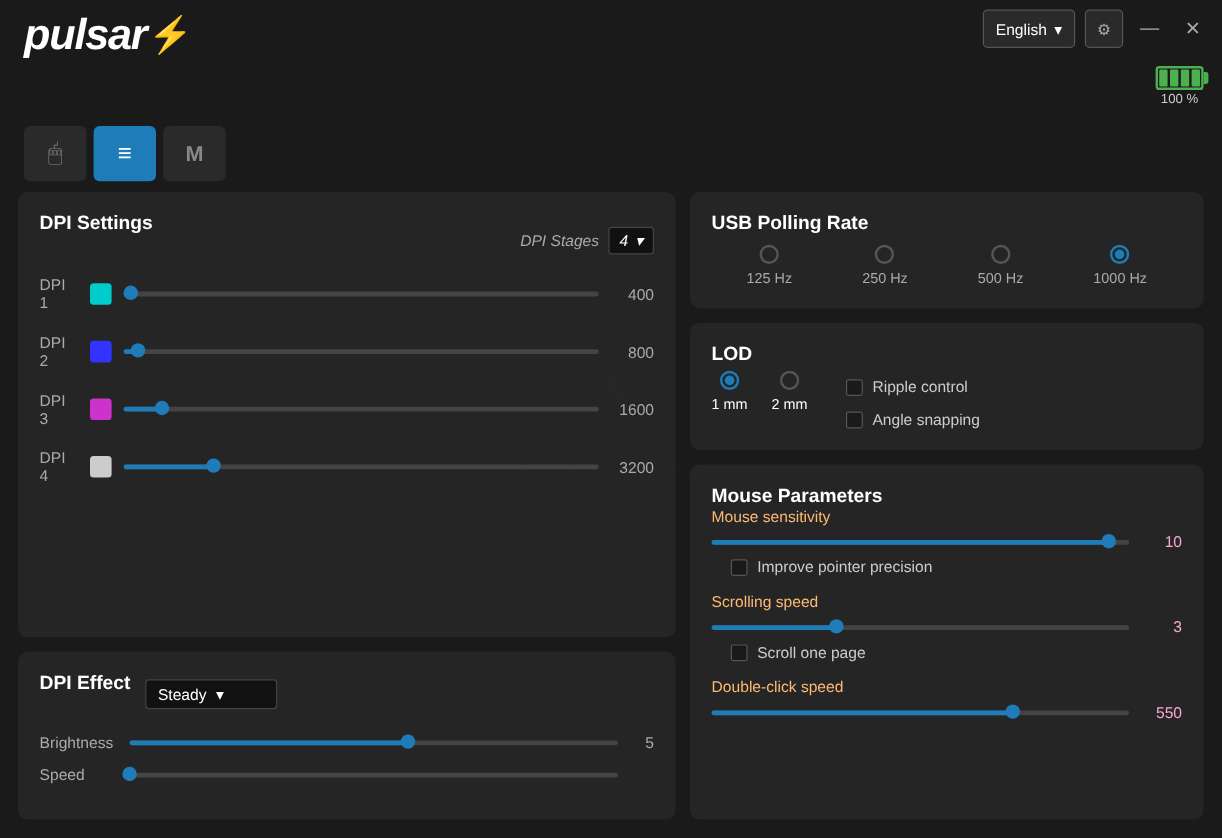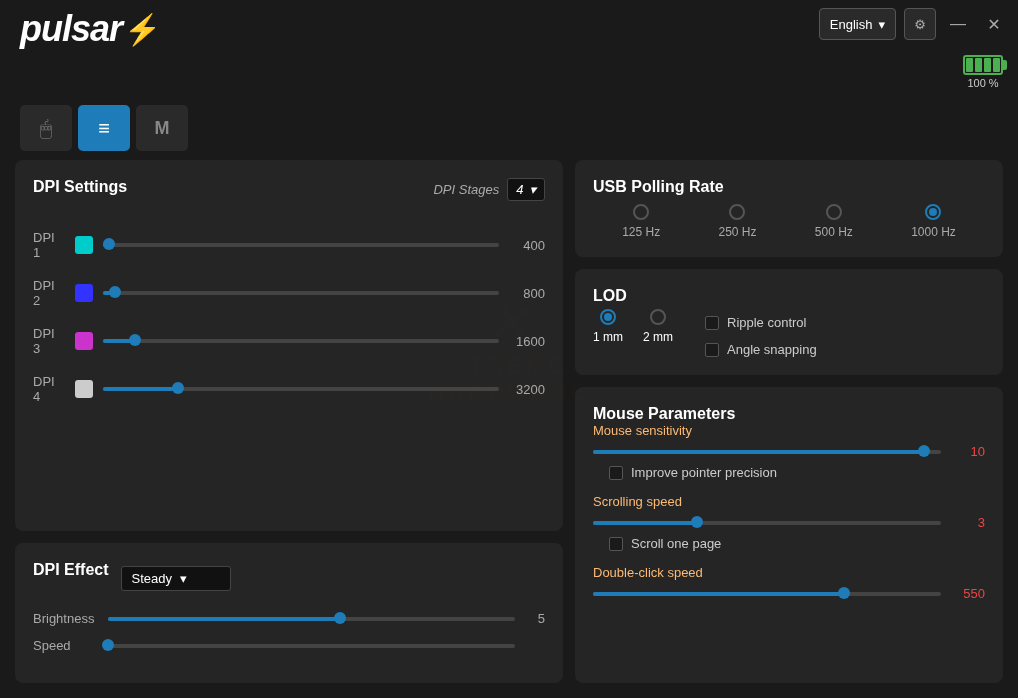--- a/index.html
+++ b/index.html
@@ -185,21 +185,21 @@
       gap: 12px;
       width: 548px;
     }
 
     
     .dpi-panel {
       flex: 1;
     }
     .dpi-header {
       display: flex;
-      align-items: flex-start;
+      align-items: flex-end;
       justify-content: space-between;
       margin-bottom: 18px;
     }
     .dpi-stages-label {
       color: #aaa;
       font-size: 13px;
       margin-right: 8px;
     }
     .dpi-stages-select {
       background: #111;
@@ -471,21 +471,21 @@
     .param-slider-thumb {
       width: 12px;
       height: 12px;
       background: #1e7cb8;
       border-radius: 50%;
       position: absolute;
       top: -4px;
       transform: translateX(-50%);
     }
     .param-value {
-      color: #ef4444;
+      color: #f9a8d4;
       width: 36px;
       text-align: right;
       font-size: 13px;
     }
     .param-checkbox-row {
       display: flex;
       align-items: center;
       gap: 8px;
       margin-top: 6px;
       cursor: pointer;

